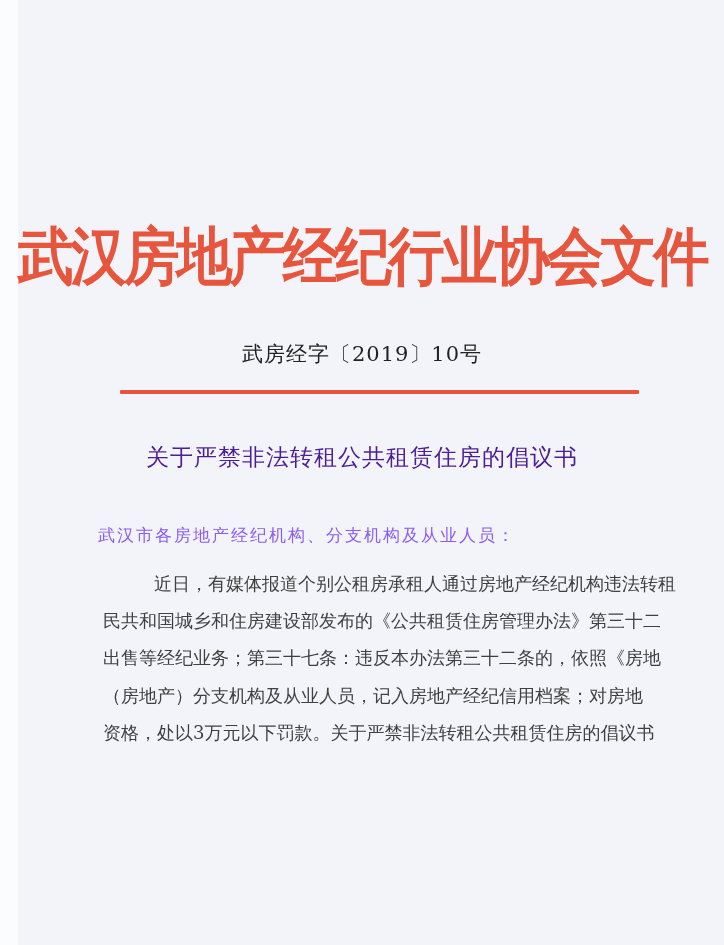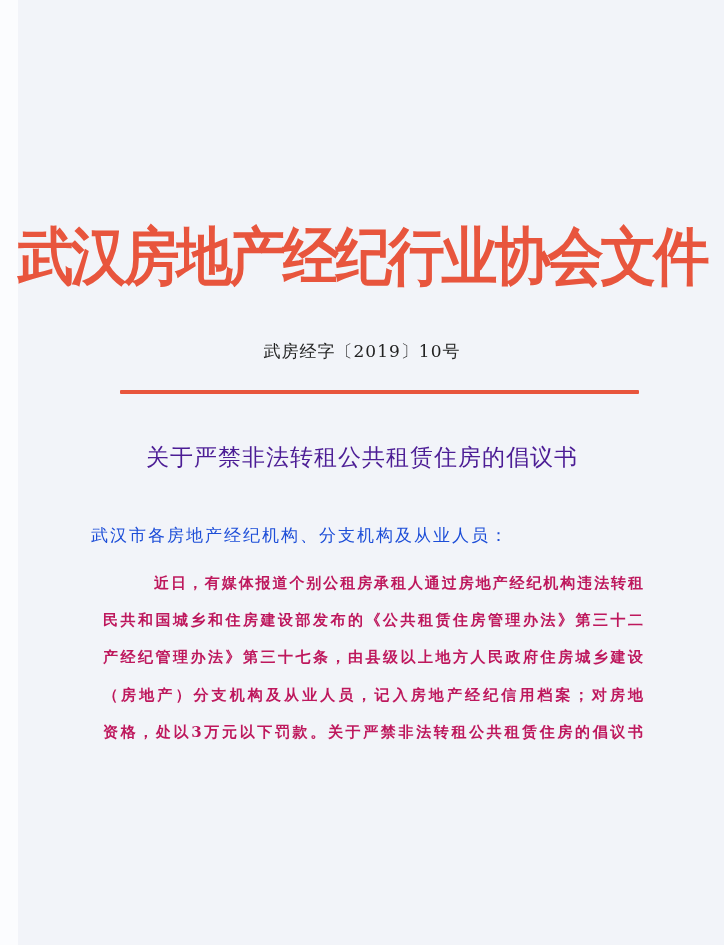--- a/index.html
+++ b/index.html
@@ -37,21 +37,21 @@
       color: var(--accent-red, #e8553d);
       letter-spacing: -3px;
       transform: scaleY(1.12);
       transform-origin: center top;
     }
     .doc-number {
       position: absolute;
       left: 0; top: 340px;
       width: 724px;
       text-align: center;
-      font-size: 17px;
+      font-size: 21px;
       color: #222;
       letter-spacing: 1px;
     }
     .red-rule {
       position: absolute;
       left: 120px; top: 390px;
       width: 519px; height: 4px;
       background: var(--accent-red, #e8553d);
       border-radius: 1px;
     }
@@ -60,40 +60,39 @@
       left: 0; top: 442px;
       width: 724px;
       text-align: center;
       font-family: "DejaVu Sans", "Liberation Sans", sans-serif;
       font-size: 23px;
       color: #4c1d95;
       letter-spacing: 1px;
     }
     .salutation {
       position: absolute;
-      left: 91px; top: 524px;
+      left: 98px; top: 524px;
       font-size: 17px;
-      color: #1d4ed8;
+      color: #8b5cf6;
       letter-spacing: 2px;
       white-space: nowrap;
     }
     .body-text {
       position: absolute;
       left: 103px; top: 565px;
       width: 540px;
     }
     .body-line {
       height: 37.2px;
       line-height: 37.2px;
-      font-size: 15px;
-      color: #be185d;
+      font-size: 18px;
+      color: #404040;
       white-space: nowrap;
       text-align: justify;
       text-align-last: justify;
-      font-weight: bold;
     }
     .body-line.first {
       padding-left: 51px;
     }
   </style>
 </head>
 <body>
 
 <div class="left-strip"></div>
 
@@ -105,18 +104,18 @@
 
   <div class="red-rule"></div>
 
   <div class="doc-title">关于严禁非法转租公共租赁住房的倡议书</div>
 
   <div class="salutation">武汉市各房地产经纪机构、分支机构及从业人员：</div>
 
   <div class="body-text">
     <div class="body-line first">近日，有媒体报道个别公租房承租人通过房地产经纪机构违法转租</div>
     <div class="body-line">民共和国城乡和住房建设部发布的《公共租赁住房管理办法》第三十二</div>
-    <div class="body-line">产经纪管理办法》第三十七条，由县级以上地方人民政府住房城乡建设</div>
+    <div class="body-line">出售等经纪业务；第三十七条：违反本办法第三十二条的，依照《房地</div>
     <div class="body-line">（房地产）分支机构及从业人员，记入房地产经纪信用档案；对房地</div>
     <div class="body-line">资格，处以3万元以下罚款。关于严禁非法转租公共租赁住房的倡议书</div>
   </div>
 
 </div>
 
 </body></html>

